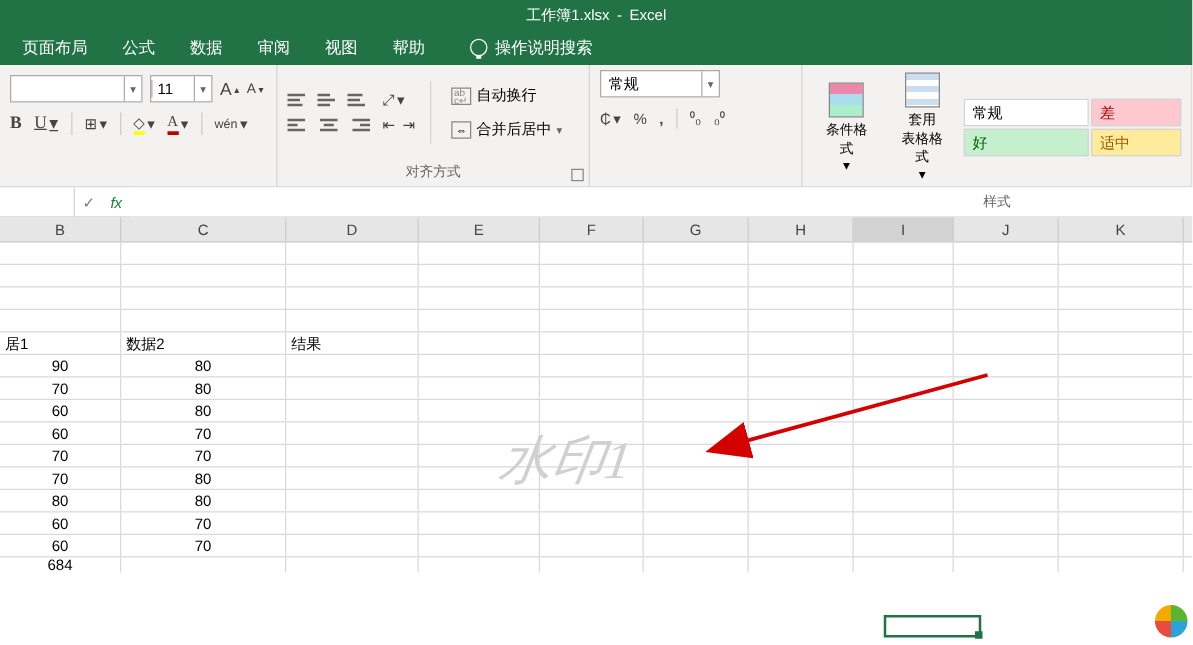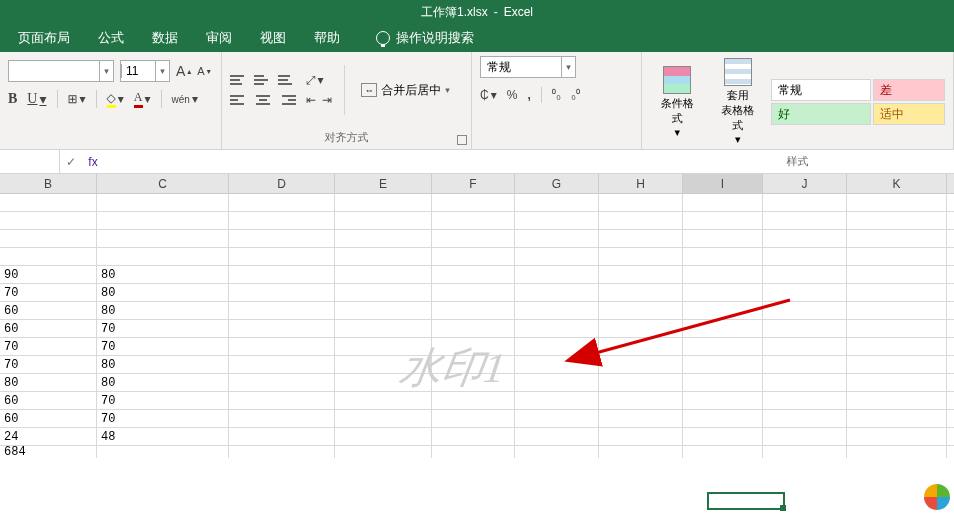--- a/index.html
+++ b/index.html
@@ -29,27 +29,27 @@
 .wrap-icon { width: 16px; height: 14px; border: 1px solid #888; position: relative; }
 .select-box { border: 1px solid #ababab; background: #fff; height: 22px; display: flex; align-items: center; }
 .select-box .sel-text { padding: 0 6px; width: 80px; }
 .big-btn { display: flex; flex-direction: column; align-items: center; padding: 2px 6px; cursor: pointer; font-size: 11px; text-align: center; }
 .big-btn .big-icon { width: 28px; height: 28px; margin-bottom: 2px; }
 .style-grid { display: grid; grid-template-columns: 100px 72px; grid-template-rows: 22px 22px; gap: 2px; }
 .style-cell { border: 1px solid #d4d4d4; display: flex; align-items: center; padding: 0 6px; font-size: 12px; }
 .formula-bar { height: 24px; border-bottom: 1px solid #d4d4d4; display: flex; align-items: center; background: #fff; }
 .name-box { width: 60px; border-right: 1px solid #d4d4d4; height: 100%; }
 .fb-btn { width: 22px; text-align: center; color: #777; }
-.fx { color: #4c1d95; }
+.fx { font-style: italic; color: #15803d; }
 .formula-input { flex: 1; height: 100%; border: none; padding: 0 4px; outline: none; }
 .col-headers { height: 20px; background: #e6e6e6; border-bottom: 1px solid #ccc; display: flex; }
 .row-area { position: relative; }
 .grid-row { height: 18px; display: flex; border-bottom: 1px solid #d9d9d9; }
 .cell { border-right: 1px solid #d9d9d9; padding: 0 4px; font-size: 12px; line-height: 18px; color: #000; }
-.cell.num { text-align: left; font-family: Liberation Mono, monospace; }
+.cell.num { text-align: center; font-family: Liberation Sans, sans-serif; }
 .ch { text-align: center; font-family: Arial; color: #444; border-right: 1px solid #ccc; line-height: 20px; }
 .ch.active { background: #d2d2d2; }
 .watermark { position: absolute; left: 400px; top: 340px; font-size: 42px; color: #d0d0d0; font-style: italic; font-family: serif; pointer-events: none; transform: skewX(-8deg); }
 .arrow { position: absolute; pointer-events: none; }
 .logo { position: absolute; right: 4px; bottom: 6px; display: flex; align-items: center; gap: 4px; }
 .logo-icon { width: 26px; height: 26px; border-radius: 50%; background: conic-gradient(#5bb531 0 90deg, #2aa3d9 90deg 180deg, #e84c3d 180deg 270deg, #f2a900 270deg 360deg); }
 .logo-text { font-size: 14px; color: #0a8a3a; font-weight: bold; font-style: italic; }
 .logo-sub { font-size: 10px; color: #3ba9de; }
 .sel-box { position: absolute; border: 2px solid #217346; width: 78px; height: 18px; pointer-events: none; }
 .sel-box::after { content: ""; position: absolute; right: -3px; bottom: -3px; width: 6px; height: 6px; background: #217346; }
@@ -157,20 +157,24 @@
               <span>⇤</span>
             </div>
           <div class="small-btn">
               <span>⇥</span>
             </div>
         </div>
       </div>
       <div class="sep"></div>
       <div class="vstack">
         <div class="wrap-btn">
+          <span class="wrap-icon" style="font-size:8px;line-height:6px;padding:1px;color:#888">ab<br>c↵</span>
+          <span>自动换行</span>
+        </div>
+        <div class="wrap-btn">
           <span class="wrap-icon" style="display:flex;align-items:center;justify-content:center;font-size:9px">⇔</span>
           <span>合并后居中</span>
           <span style="font-size:9px;color:#666">▾</span>
         </div>
       </div>
     </div>
     <div class="group-label"><span>对齐方式</span><span class="launcher"></span></div>
   </div>
 
   <div class="group" style="width:170px">
@@ -275,20 +279,32 @@
       <div class="cell" style="width: 106px;"></div>
       <div class="cell" style="width: 97px;"></div>
       <div class="cell" style="width: 83px;"></div>
       <div class="cell" style="width: 84px;"></div>
       <div class="cell" style="width: 84px;"></div>
       <div class="cell" style="width: 80px;"></div>
       <div class="cell" style="width: 84px;"></div>
       <div class="cell" style="width: 100px;"></div>
     </div>
     <div class="grid-row">
+      <div class="cell" style="width: 97px;">居1</div>
+      <div class="cell" style="width: 132px;">数据2</div>
+      <div class="cell" style="width: 106px;">结果</div>
+      <div class="cell" style="width: 97px;"></div>
+      <div class="cell" style="width: 83px;"></div>
+      <div class="cell" style="width: 84px;"></div>
+      <div class="cell" style="width: 84px;"></div>
+      <div class="cell" style="width: 80px;"></div>
+      <div class="cell" style="width: 84px;"></div>
+      <div class="cell" style="width: 100px;"></div>
+    </div>
+    <div class="grid-row">
       <div class="cell num" style="width: 97px;">90</div>
       <div class="cell num" style="width: 132px;">80</div>
       <div class="cell" style="width: 106px;"></div>
       <div class="cell" style="width: 97px;"></div>
       <div class="cell" style="width: 83px;"></div>
       <div class="cell" style="width: 84px;"></div>
       <div class="cell" style="width: 84px;"></div>
       <div class="cell" style="width: 80px;"></div>
       <div class="cell" style="width: 84px;"></div>
       <div class="cell" style="width: 100px;"></div>
@@ -373,32 +389,20 @@
       <div class="cell" style="width: 83px;"></div>
       <div class="cell" style="width: 84px;"></div>
       <div class="cell" style="width: 84px;"></div>
       <div class="cell" style="width: 80px;"></div>
       <div class="cell" style="width: 84px;"></div>
       <div class="cell" style="width: 100px;"></div>
     </div>
     <div class="grid-row">
       <div class="cell num" style="width: 97px;">60</div>
       <div class="cell num" style="width: 132px;">70</div>
-      <div class="cell" style="width: 106px;"></div>
-      <div class="cell" style="width: 97px;"></div>
-      <div class="cell" style="width: 83px;"></div>
-      <div class="cell" style="width: 84px;"></div>
-      <div class="cell" style="width: 84px;"></div>
-      <div class="cell" style="width: 80px;"></div>
-      <div class="cell" style="width: 84px;"></div>
-      <div class="cell" style="width: 100px;"></div>
-    </div>
-    <div class="grid-row">
-      <div class="cell num" style="width: 97px;">24</div>
-      <div class="cell num" style="width: 132px;">48</div>
       <div class="cell" style="width: 106px;"></div>
       <div class="cell" style="width: 97px;"></div>
       <div class="cell" style="width: 83px;"></div>
       <div class="cell" style="width: 84px;"></div>
       <div class="cell" style="width: 84px;"></div>
       <div class="cell" style="width: 80px;"></div>
       <div class="cell" style="width: 84px;"></div>
       <div class="cell" style="width: 100px;"></div>
     </div>
     <div class="grid-row" style="border-bottom: none; height: 12px;">

